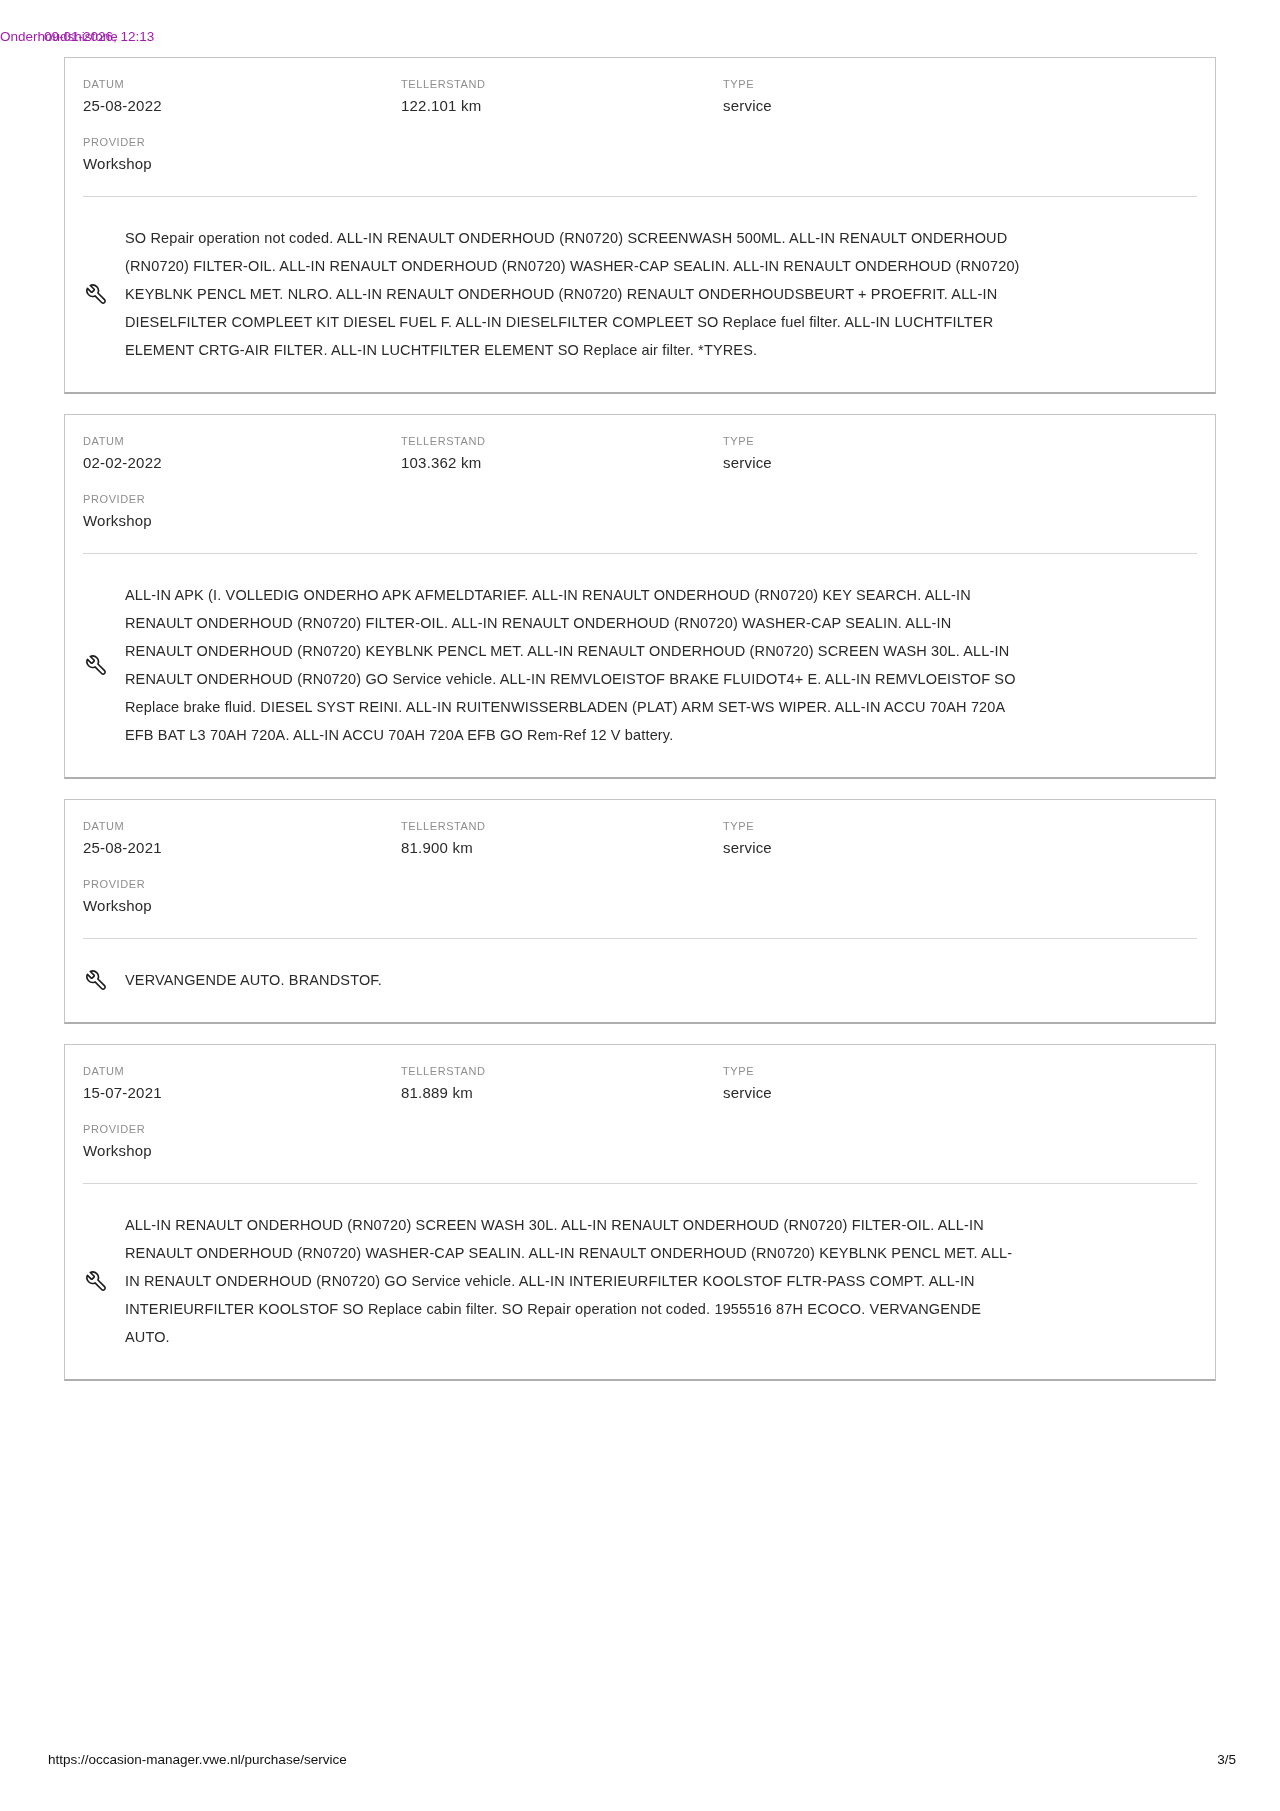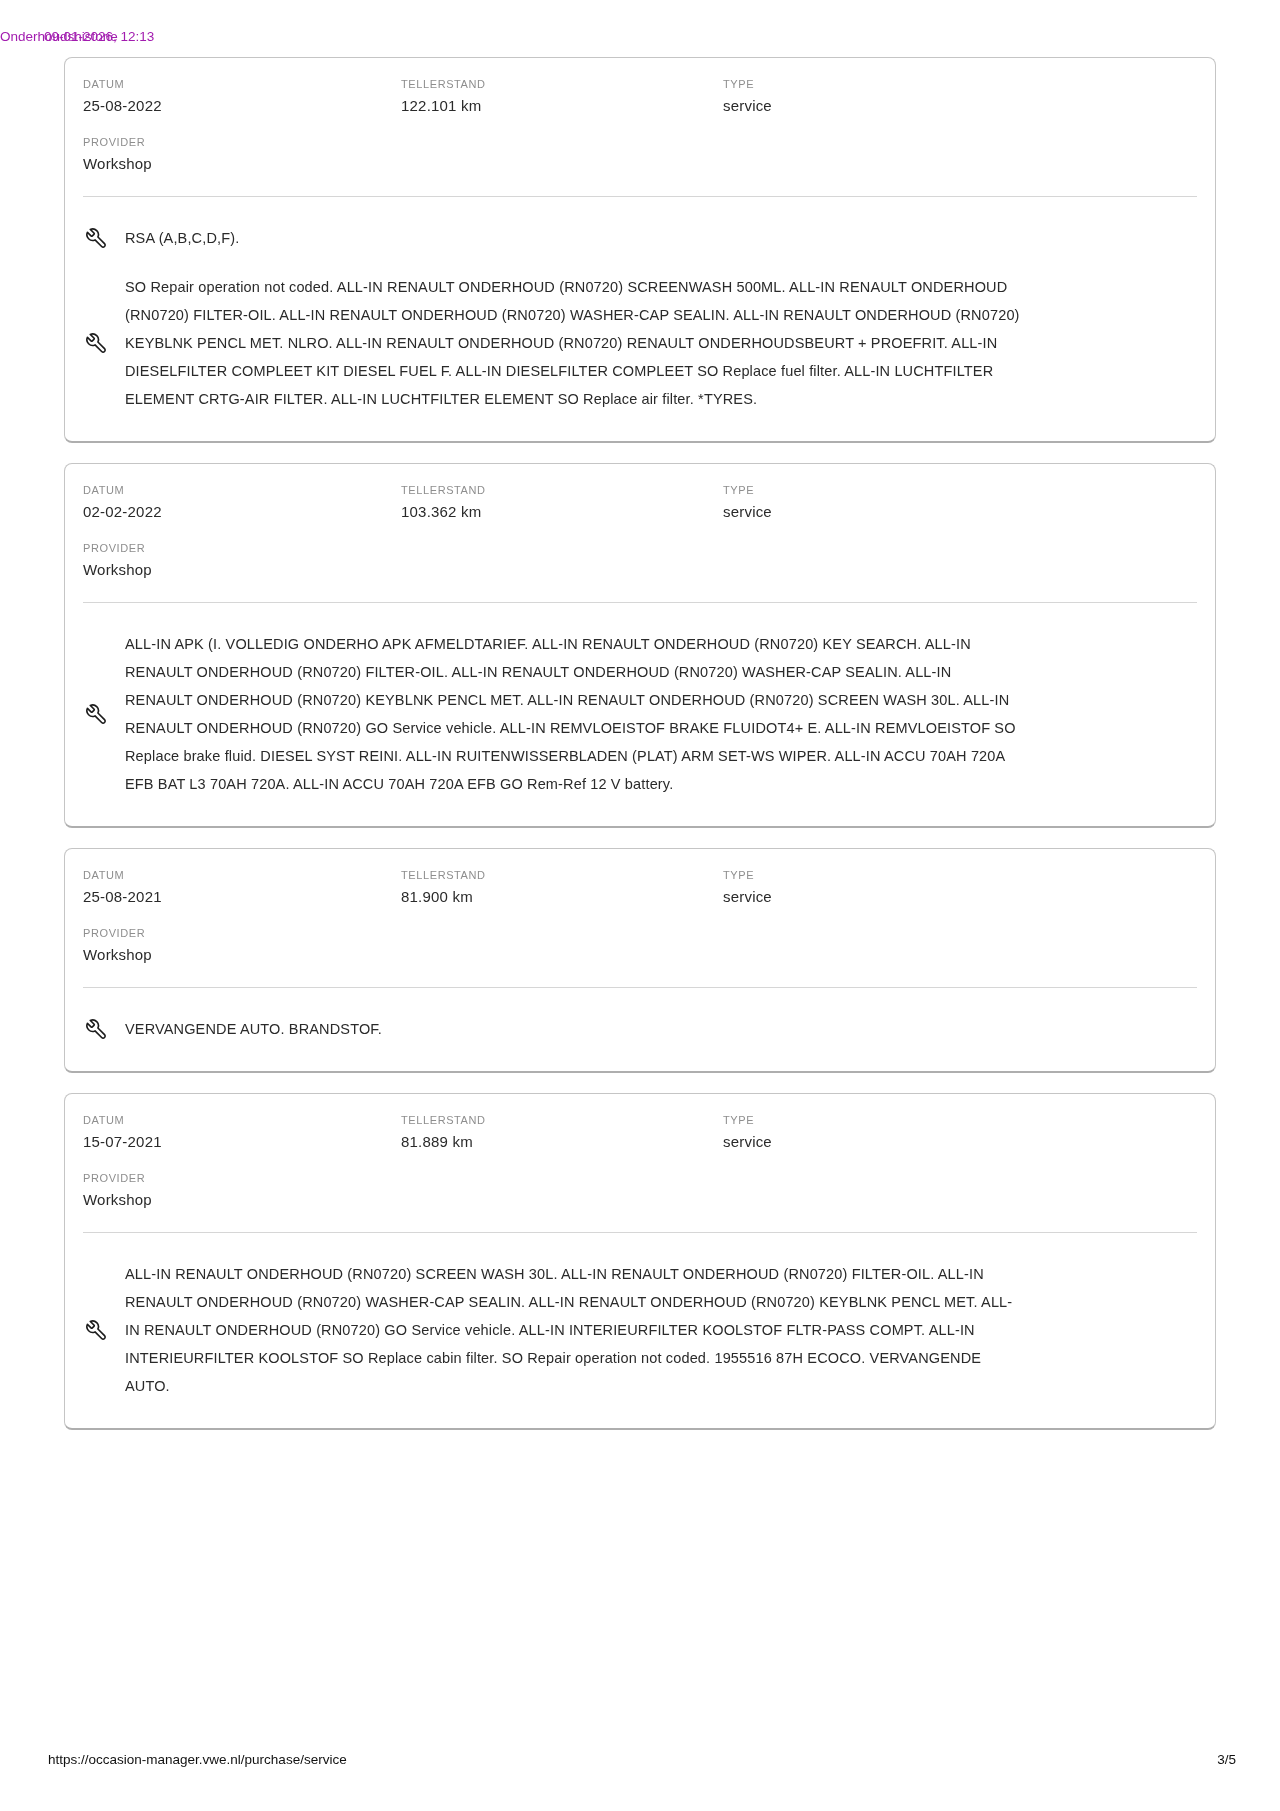--- a/index.html
+++ b/index.html
@@ -27,21 +27,21 @@
   .top-bar .datetime { position: absolute; left: 44px; top: 29px; }
   .top-bar .title {
     position: absolute; left: 0; right: 12px; top: 29px;
   }
   .records {
     margin: 11px 64px 0;
   }
   .card {
     border: 1px solid #c5c5c5;
     border-bottom: 2px solid #aeaeae;
-    border-radius: 8px;
+    border-radius: 0;
     padding: 20px 18px 28px;
     margin-bottom: 20px;
     background: #ffffff;
   }
   .meta-grid {
     display: grid;
     grid-template-columns: 318px 322px 1fr;
     row-gap: 22px;
   }
   .field .label {
@@ -115,28 +115,20 @@
         <div class="label">TYPE</div>
         <div class="value">service</div>
       </div>
       <div class="field">
         <div class="label">PROVIDER</div>
         <div class="value">Workshop</div>
       </div>
     </div>
     <hr class="divider">
     <div class="items">
-  <div class="item">
-    <span class="icon">
-      <svg viewBox="0 0 24 24" fill="none" stroke="#1c1c1c" stroke-width="1.7" stroke-linecap="round" stroke-linejoin="round">
-        <path transform="translate(24,0) scale(-1,1)" d="M14.7 6.3a1 1 0 0 0 0 1.4l1.6 1.6a1 1 0 0 0 1.4 0l3.77-3.77a6 6 0 0 1-7.94 7.94l-6.91 6.91a2.12 2.12 0 0 1-3-3l6.91-6.91a6 6 0 0 1 7.94-7.94l-3.76 3.76z"></path>
-      </svg>
-    </span>
-    <p class="item-text">RSA (A,B,C,D,F).</p>
-  </div>
 
   <div class="item">
     <span class="icon">
       <svg viewBox="0 0 24 24" fill="none" stroke="#1c1c1c" stroke-width="1.7" stroke-linecap="round" stroke-linejoin="round">
         <path transform="translate(24,0) scale(-1,1)" d="M14.7 6.3a1 1 0 0 0 0 1.4l1.6 1.6a1 1 0 0 0 1.4 0l3.77-3.77a6 6 0 0 1-7.94 7.94l-6.91 6.91a2.12 2.12 0 0 1-3-3l6.91-6.91a6 6 0 0 1 7.94-7.94l-3.76 3.76z"></path>
       </svg>
     </span>
     <p class="item-text">SO Repair operation not coded. ALL-IN RENAULT ONDERHOUD (RN0720) SCREENWASH 500ML. ALL-IN RENAULT ONDERHOUD (RN0720) FILTER-OIL. ALL-IN RENAULT ONDERHOUD (RN0720) WASHER-CAP SEALIN. ALL-IN RENAULT ONDERHOUD (RN0720) KEYBLNK PENCL MET. NLRO. ALL-IN RENAULT ONDERHOUD (RN0720) RENAULT ONDERHOUDSBEURT + PROEFRIT. ALL-IN DIESELFILTER COMPLEET KIT DIESEL FUEL F. ALL-IN DIESELFILTER COMPLEET SO Replace fuel filter. ALL-IN LUCHTFILTER ELEMENT CRTG-AIR FILTER. ALL-IN LUCHTFILTER ELEMENT SO Replace air filter. *TYRES.</p>
   </div>
 </div>

